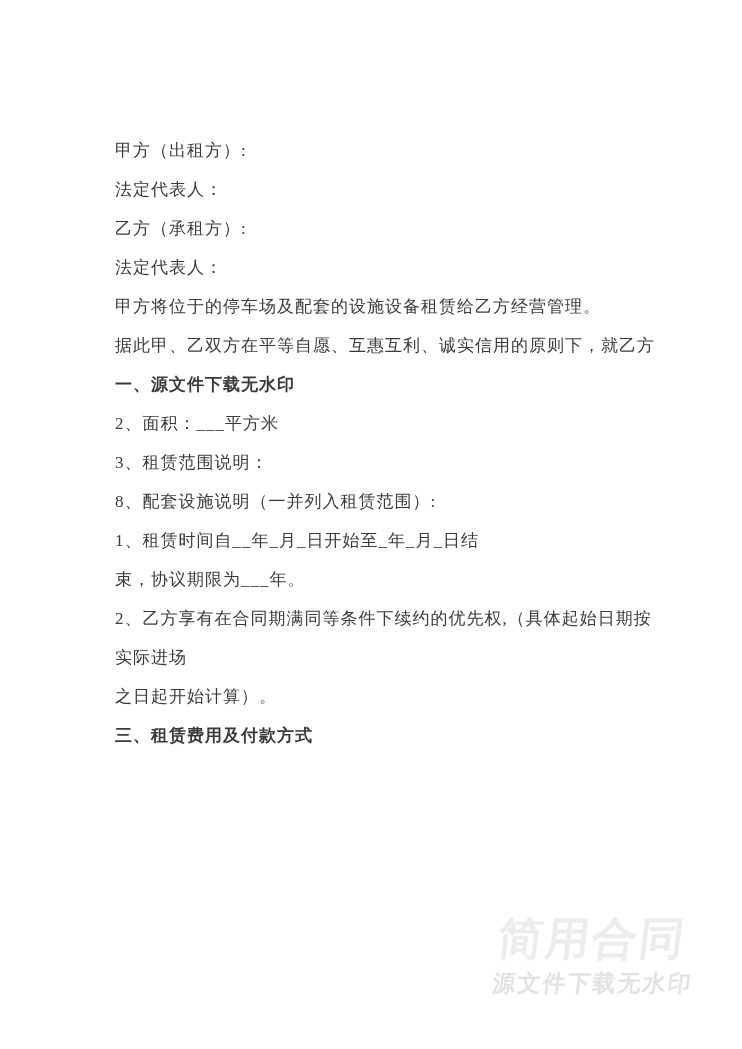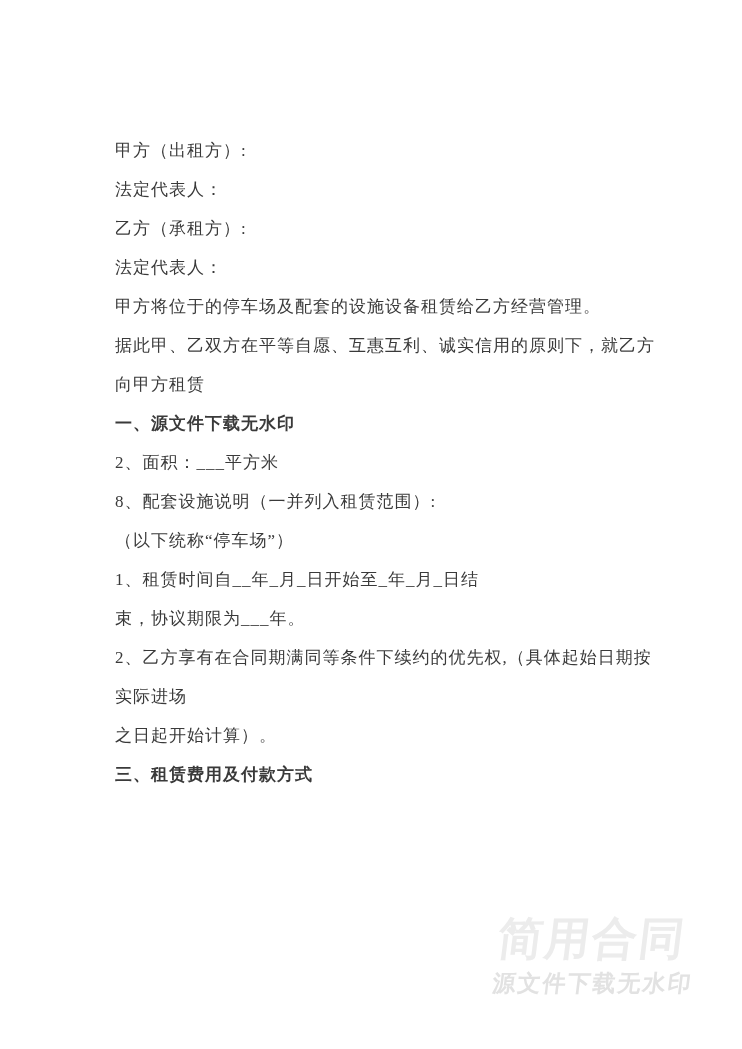--- a/index.html
+++ b/index.html
@@ -66,25 +66,24 @@
 <body>
 
 <div class="page">
   <div class="content">
     <div class="line">甲方（出租方）:</div>
     <div class="line">法定代表人：</div>
     <div class="line">乙方（承租方）:</div>
     <div class="line">法定代表人：</div>
     <div class="line">甲方将位于的停车场及配套的设施设备租赁给乙方经营管理。</div>
     <div class="line">据此甲、乙双方在平等自愿、互惠互利、诚实信用的原则下，就乙方</div>
-    <div class="line">向甲方租赁</div>
     <div class="line heading">一、源文件下载无水印</div>
     <div class="line">2、面积：___平方米</div>
+    <div class="line">3、租赁范围说明：</div>
     <div class="line">8、配套设施说明（一并列入租赁范围）:</div>
-    <div class="line">（以下统称“停车场”）</div>
     <div class="line">1、租赁时间自__年_月_日开始至_年_月_日结</div>
     <div class="line">束，协议期限为___年。</div>
     <div class="line">2、乙方享有在合同期满同等条件下续约的优先权,（具体起始日期按</div>
     <div class="line">实际进场</div>
     <div class="line">之日起开始计算）。</div>
     <div class="line heading">三、租赁费用及付款方式</div>
   </div>
 
   <div class="watermark">
     <div class="wm-title">简用合同</div>

